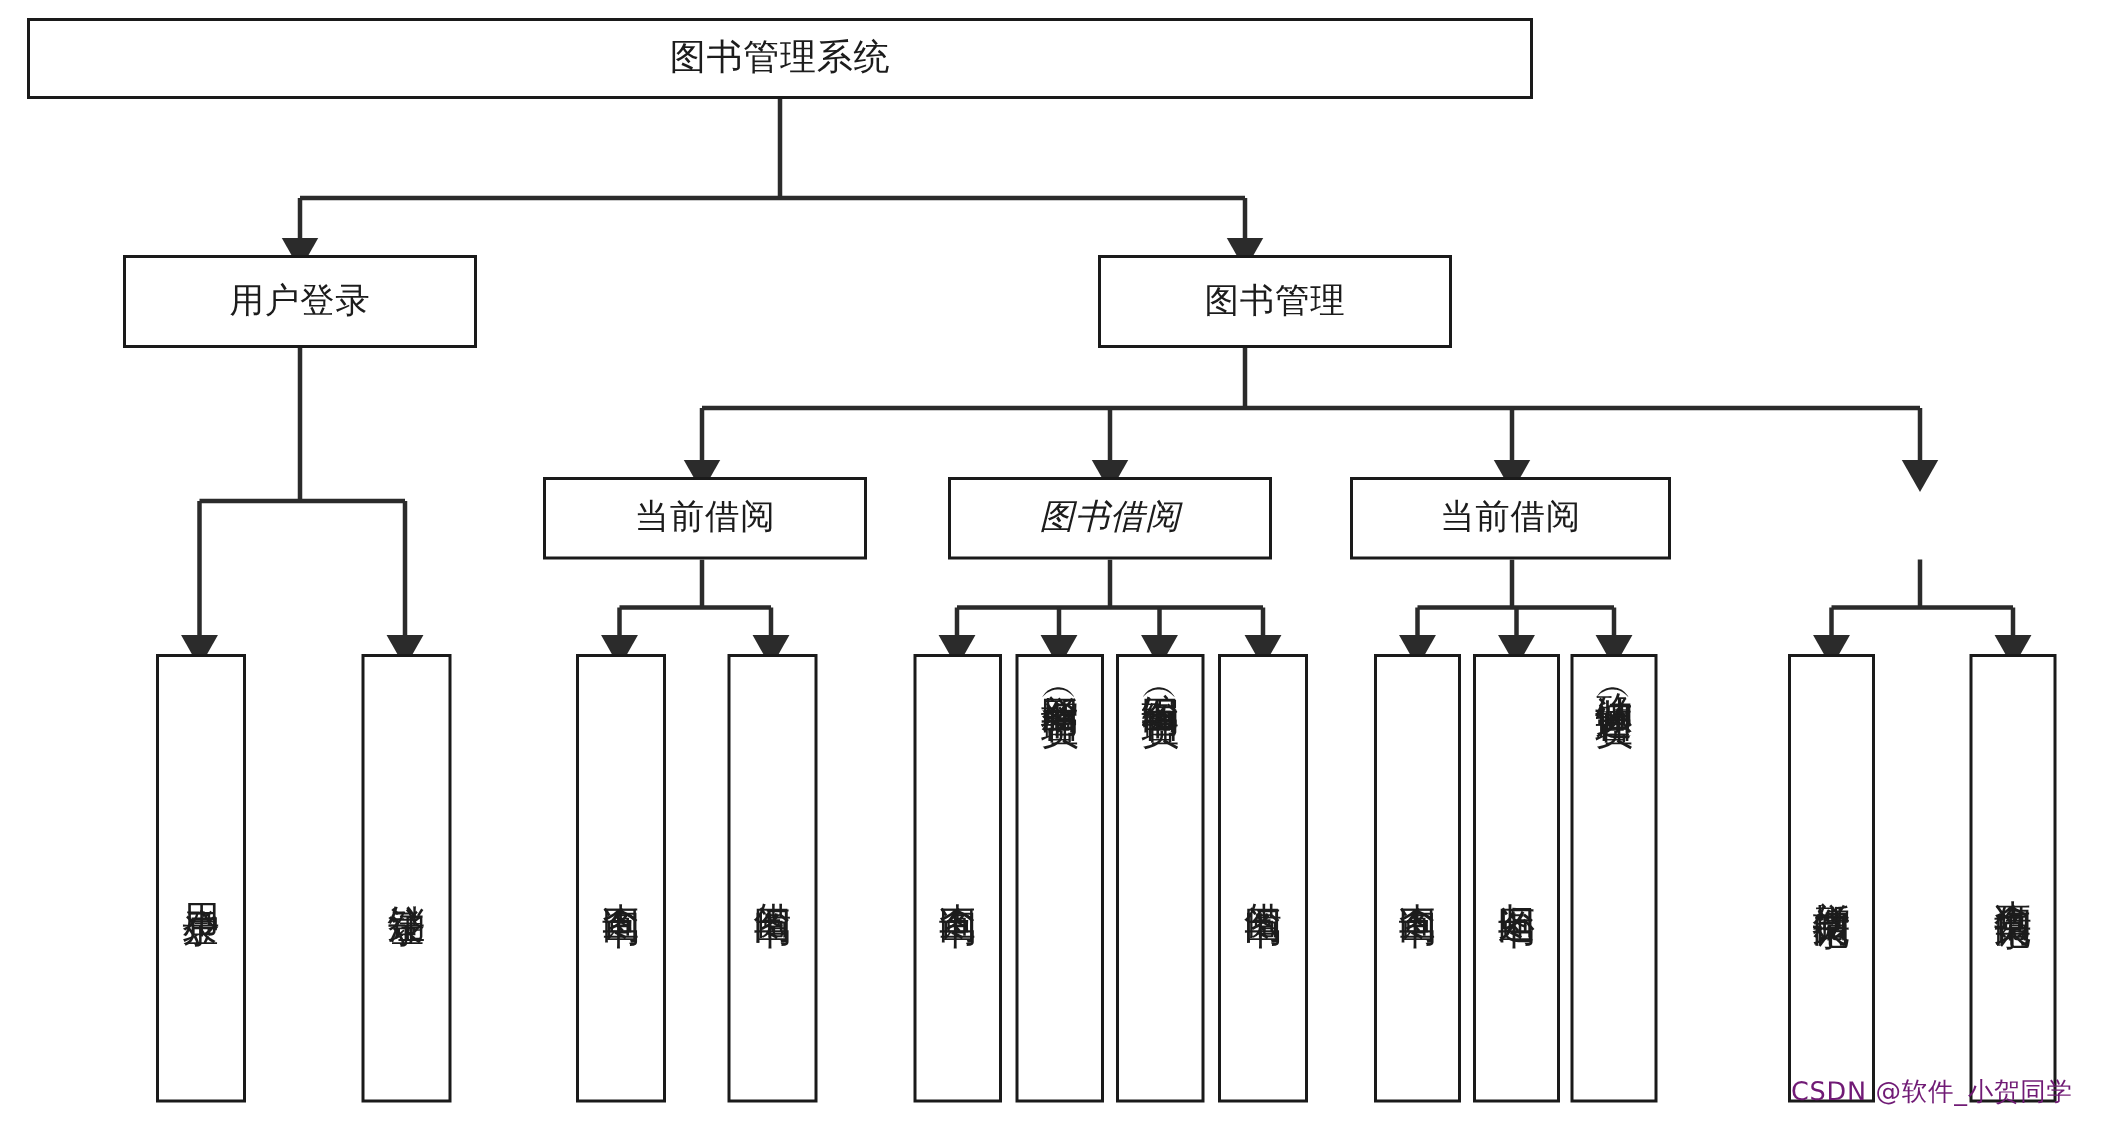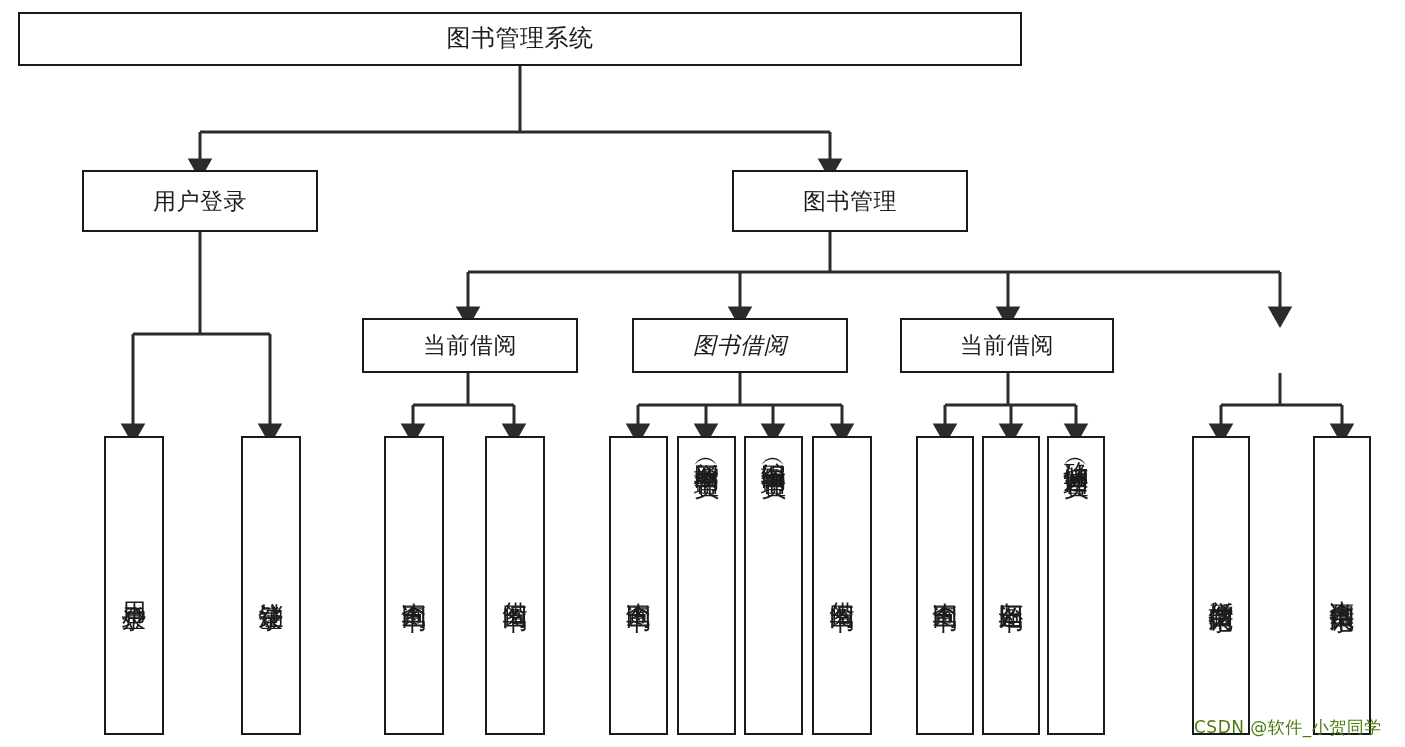--- a/index.html
+++ b/index.html
@@ -64,21 +64,21 @@
     white-space: nowrap;
     max-height: 284px;
   }
   
   .node.vert.top-aligned {
     align-items: flex-start;
     padding-top: 4px;
   }
   .watermark {
     position: absolute;
-    color: #4d7c0f;
+    color: #701a75;
     font-size: 17px;
     white-space: nowrap;
     letter-spacing: 0.5px;
     font-family: "DejaVu Sans", "Liberation Sans", sans-serif;
   }
 </style>
 </head>
 <body>
 
 <div id="diagram-root">

